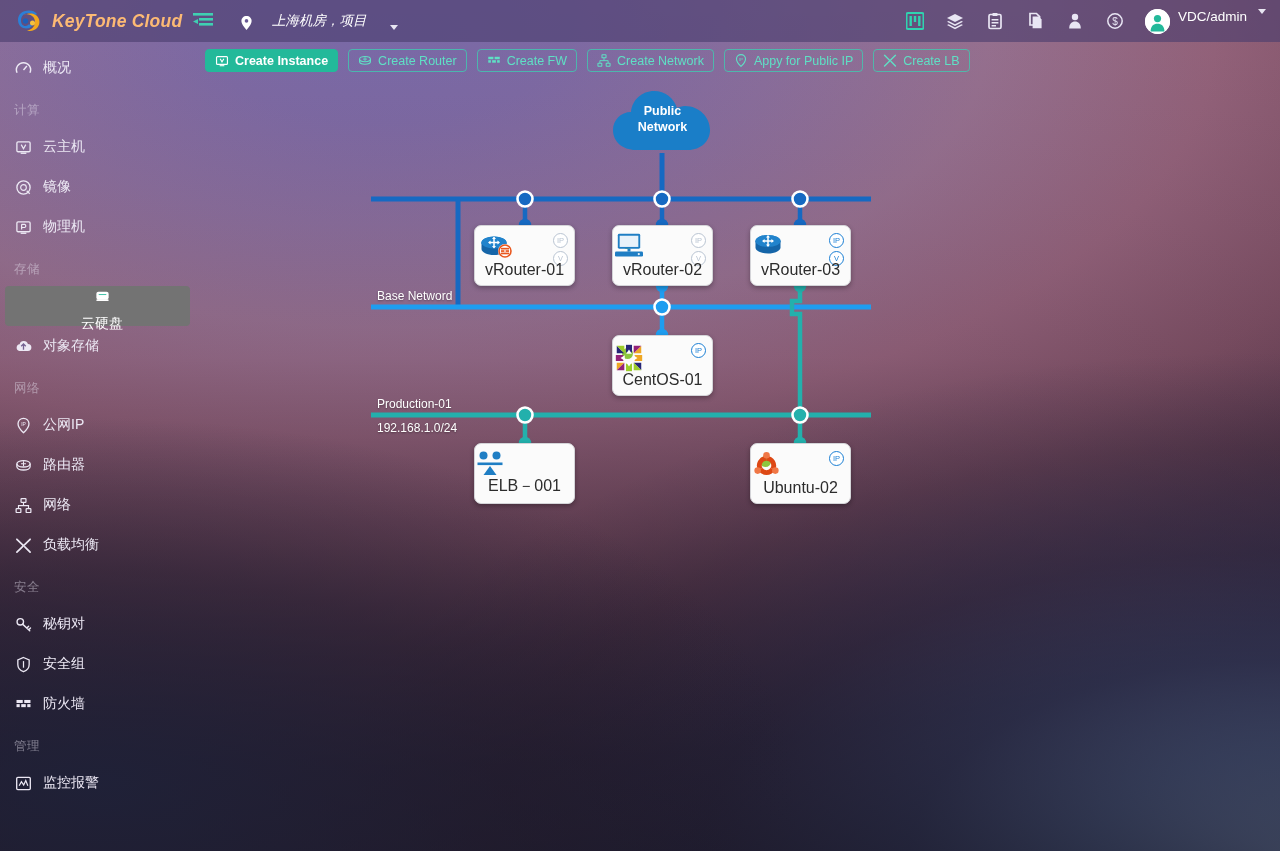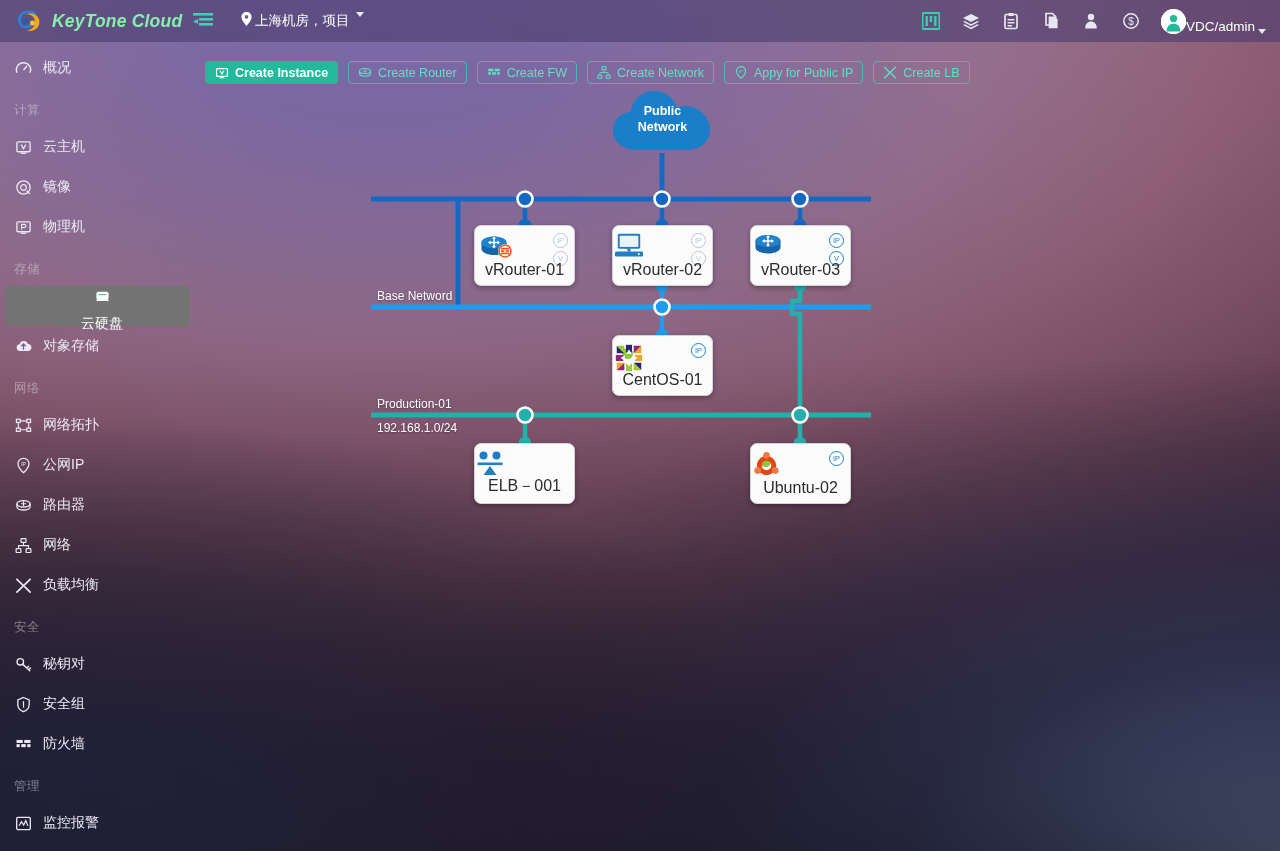--- a/index.html
+++ b/index.html
@@ -47,45 +47,46 @@
   .header {
     position: absolute; top: 0; left: 0;
     width: 1280px; height: 42px;
     background: rgba(74,62,110,0.62);
     display: flex; align-items: center;
     z-index: 40;
   }
   .brand { display: flex; align-items: center; gap: 9px; padding-left: 14px; width: 181px; }
   .brand-logo { width: 29px; height: 26px; flex: 0 0 auto; }
   .brand-name {
-    color: #86efac; font-size: 17.5px; font-weight: bold; font-style: italic;
+    color: #fdba74; font-size: 17.5px; font-weight: bold; font-style: italic;
     letter-spacing: 0.2px; white-space: nowrap;
   }
   .hamburger { width: 20px; height: 18px; margin-left: 12px; cursor: pointer; }
   .loc {
-    display: flex; align-items: flex-start; gap: 3px;
+    display: flex; align-items: flex-end; gap: 20px;
     margin-left: 28px; color: #fff; font-size: 13.5px; cursor: pointer;
     white-space: nowrap;
+    font-style: italic;
   }
   .loc .pin { width: 11px; height: 14px; display: inline-block; }
   .caret {
     width: 0; height: 0; border-left: 4.5px solid transparent;
     border-right: 4.5px solid transparent; border-top: 5px solid #e8e6f2;
     display: inline-block; margin-left: 3px;
   }
   .header-right {
     margin-left: auto; display: flex; align-items: center; gap: 0;
     padding-right: 14px;
   }
   .hicon {
     width: 40px; height: 42px; display: flex; align-items: center;
     justify-content: center; cursor: pointer;
   }
   .user-chip {
-    display: flex; align-items: flex-end; margin-left: 10px; cursor: pointer;
+    display: flex; align-items: flex-start; gap: 8px; margin-left: 10px; cursor: pointer;
   }
   .avatar {
     width: 25px; height: 25px; border-radius: 50%; background: #fff;
     display: flex; align-items: center; justify-content: center;
   }
   .user-name { color: #fff; font-size: 13.5px; white-space: nowrap; }
 
   
   .sidebar {
     position: absolute; top: 42px; left: 0; width: 195px; height: 809px;
@@ -108,21 +109,20 @@
   }
   .nav-item.active {
     background: #737373; color: #fff; flex-direction: column;
   }
 
   
   .toolbar {
     position: absolute; top: 49px; left: 205px;
     display: flex; align-items: center; gap: 10px;
     z-index: 25;
-    margin-top: 12px;
   }
   .tb-btn {
     display: flex; align-items: center; gap: 6px;
     height: 23px; padding: 0 9px; border-radius: 4px;
     border: 1px solid rgba(60,208,178,0.75);
     color: #5fe0c5; font-size: 12.5px; background: transparent;
     cursor: pointer; white-space: nowrap;
   }
   .tb-btn.primary {
     background: #23b99a; border-color: #23b99a; color: #ffffff;
@@ -337,32 +337,20 @@
       <div class="nav-item">
         <span class="ni">
           <svg viewBox="0 0 18 18" width="17" height="17">
             <path d="M4.6 13.8 A3.6 3.6 0 0 1 4.9 6.7 A4.6 4.6 0 0 1 13.7 6.4 A3.7 3.7 0 0 1 13.6 13.8 Z" fill="#ece8f4"></path>
             <path d="M9 12.4 L9 6.6 M6.6 8.8 L9 6.2 L11.4 8.8" stroke="rgba(110,90,140,0.95)" stroke-width="1.4" fill="none"></path>
           </svg>
         </span>
         <span>对象存储</span>
       </div>
       <div class="nav-group">网络</div>
-      <div class="nav-item">
-        <span class="ni">
-          <svg viewBox="0 0 18 18" width="17" height="17">
-            <rect x="1.5" y="2.4" width="4" height="3.4" fill="none" stroke="#ece8f4" stroke-width="1.3"></rect>
-            <rect x="12.5" y="2.4" width="4" height="3.4" fill="none" stroke="#ece8f4" stroke-width="1.3"></rect>
-            <rect x="1.5" y="11.8" width="4" height="3.4" fill="none" stroke="#ece8f4" stroke-width="1.3"></rect>
-            <rect x="12.5" y="11.8" width="4" height="3.4" fill="none" stroke="#ece8f4" stroke-width="1.3"></rect>
-            <path d="M3.5 5.8 L3.5 11.8 M14.5 5.8 L14.5 11.8 M5.5 4.1 L12.5 4.1 M5.5 13.5 L12.5 13.5" stroke="#ece8f4" stroke-width="1.2"></path>
-          </svg>
-        </span>
-        <span>网络拓扑</span>
-      </div>
       <div class="nav-item">
         <span class="ni">
           <svg viewBox="0 0 18 18" width="17" height="17">
             <path d="M9 1.4 C5.7 1.4 3.2 3.9 3.2 7.1 C3.2 11.3 9 16.6 9 16.6 C9 16.6 14.8 11.3 14.8 7.1 C14.8 3.9 12.3 1.4 9 1.4 Z" fill="none" stroke="#ece8f4" stroke-width="1.4"></path>
             <text x="9" y="9.4" font-size="5.2" font-family="Liberation Sans, sans-serif" fill="#ece8f4" text-anchor="middle">IP</text>
           </svg>
         </span>
         <span>公网IP</span>
       </div>
       <div class="nav-item">

